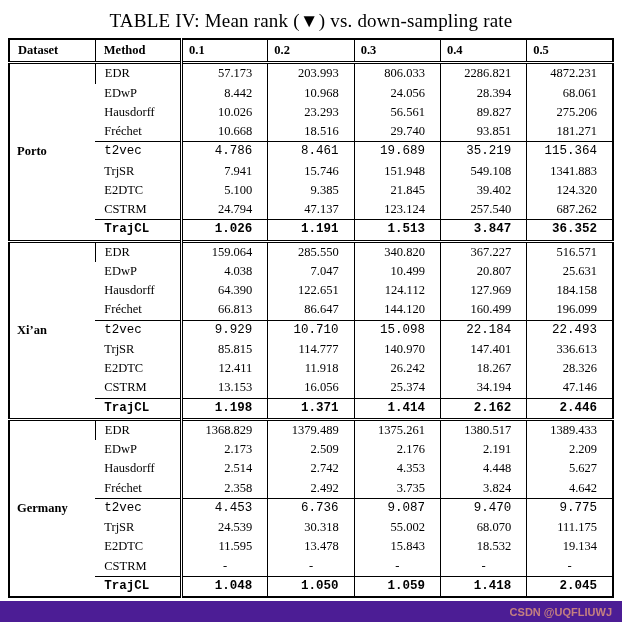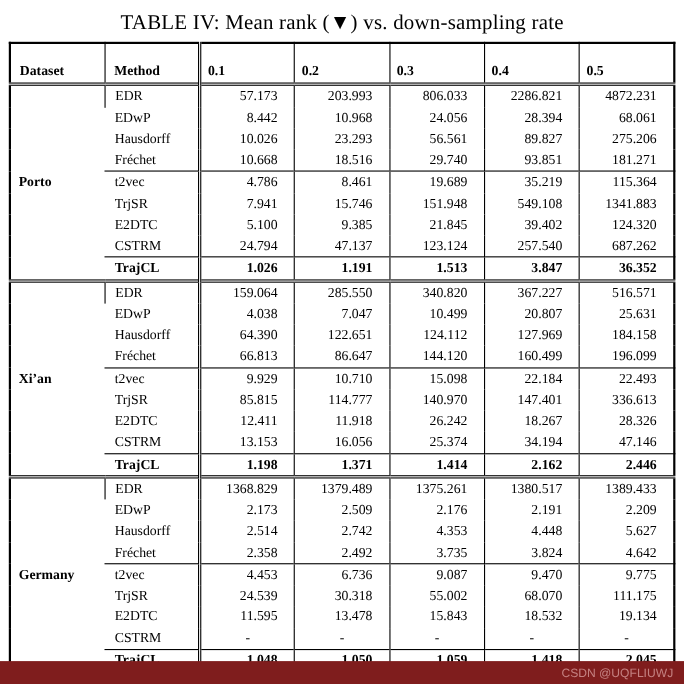--- a/index.html
+++ b/index.html
@@ -30,21 +30,21 @@
     line-height:1.38;
     border-left:1px solid #000;
     overflow:hidden;
     white-space:nowrap;
   }
   table{border:2px solid #000;}
   th:first-child, td:first-child{border-left:none;}
   thead th{
     font-weight:bold;
     border-bottom:none;
-    padding-top:16px;padding-bottom:2px;
+    padding-top:2px;padding-bottom:2px;
   }
   th.col-dataset, th.col-method{text-align:left;padding-left:8px;}
   th.col-num{text-align:left;}
   .dataset-cell{
     width:70px;
     font-weight:bold;
     vertical-align:middle;
     text-align:left;
     padding-left:7px;
   }
@@ -56,21 +56,21 @@
   .value-cell{
     width:84px;
     text-align:right;
     padding-right:15px;
   }
   .value-cell.first-num{border-left:3px double #000;}
   th.first-num{border-left:3px double #000;}
   .value-cell.bold, .method-cell.bold{font-weight:bold;}
   .value-cell.dash{text-align:center;padding-right:6px;}
   tr.group-start td{border-top:3px double #000;}
-  tr.rule-above td{border-top:1px solid #000;}
+  tr.rule-above td{border-top:1px solid #000;font-family:Liberation Mono, monospace;}
   .watermark-bar{
     position:absolute;
     left:0;bottom:0;
     width:100%;height:21px;
     display:flex;
     align-items:center;
     justify-content:flex-end;
     font-family:"Liberation Sans", sans-serif;
     font-size:11px;
     padding-right:10px;
@@ -312,15 +312,15 @@
           <td class="value-cell first-num bold">1.048</td>
           <td class="value-cell bold">1.050</td>
           <td class="value-cell bold">1.059</td>
           <td class="value-cell bold">1.418</td>
           <td class="value-cell bold">2.045</td>
         </tr>
       </tbody>
   </table>
 </div>
 
-<div class="watermark-bar" style="background: #7f1d1d; color: rgb(196, 128, 128);">
+<div class="watermark-bar" style="background: #4c1d95; color: rgb(196, 128, 128); font-weight: bold;">
   <span>CSDN @UQFLIUWJ</span>
 </div>
 
 </body></html>

